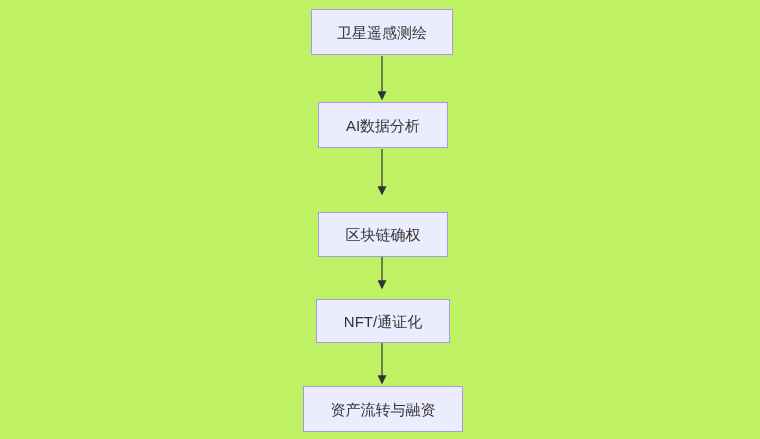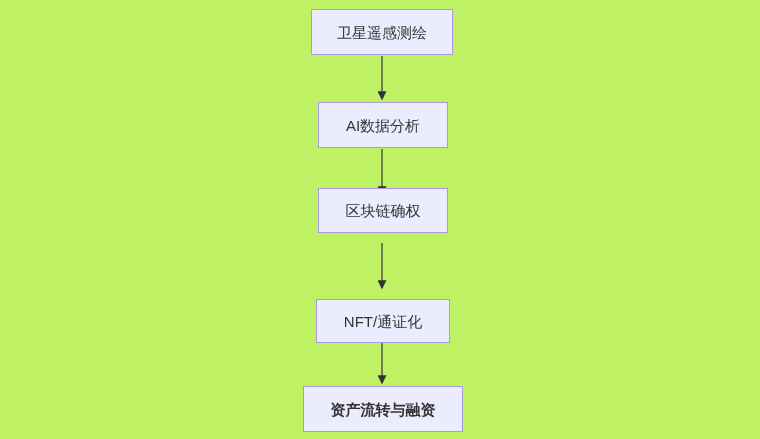--- a/index.html
+++ b/index.html
@@ -25,23 +25,23 @@
     align-items: center;
     justify-content: center;
     color: #333333;
     font-size: 15px;
     line-height: 1;
     white-space: nowrap;
     text-align: center;
   }
   #node-0 { left: 311px; top:   9px; width: 142px; height: 46px; }
   #node-1 { left: 318px; top: 102px; width: 130px; height: 46px; align-items: center; }
-  #node-2 { left: 318px; top: 188px; width: 130px; height: 45px; }
+  #node-2 { left: 318px; top: 212px; width: 130px; height: 45px; }
   #node-3 { left: 316px; top: 291px; width: 134px; height: 44px; margin-top: 8px; }
-  #node-4 { left: 303px; top: 386px; width: 160px; height: 46px; font-weight: bold; }
+  #node-4 { left: 303px; top: 386px; width: 160px; height: 46px; }
   .edges-layer {
     position: absolute;
     left: 0;
     top: 0;
     width: 760px;
     height: 439px;
     pointer-events: none;
   }
 </style>
 </head>

